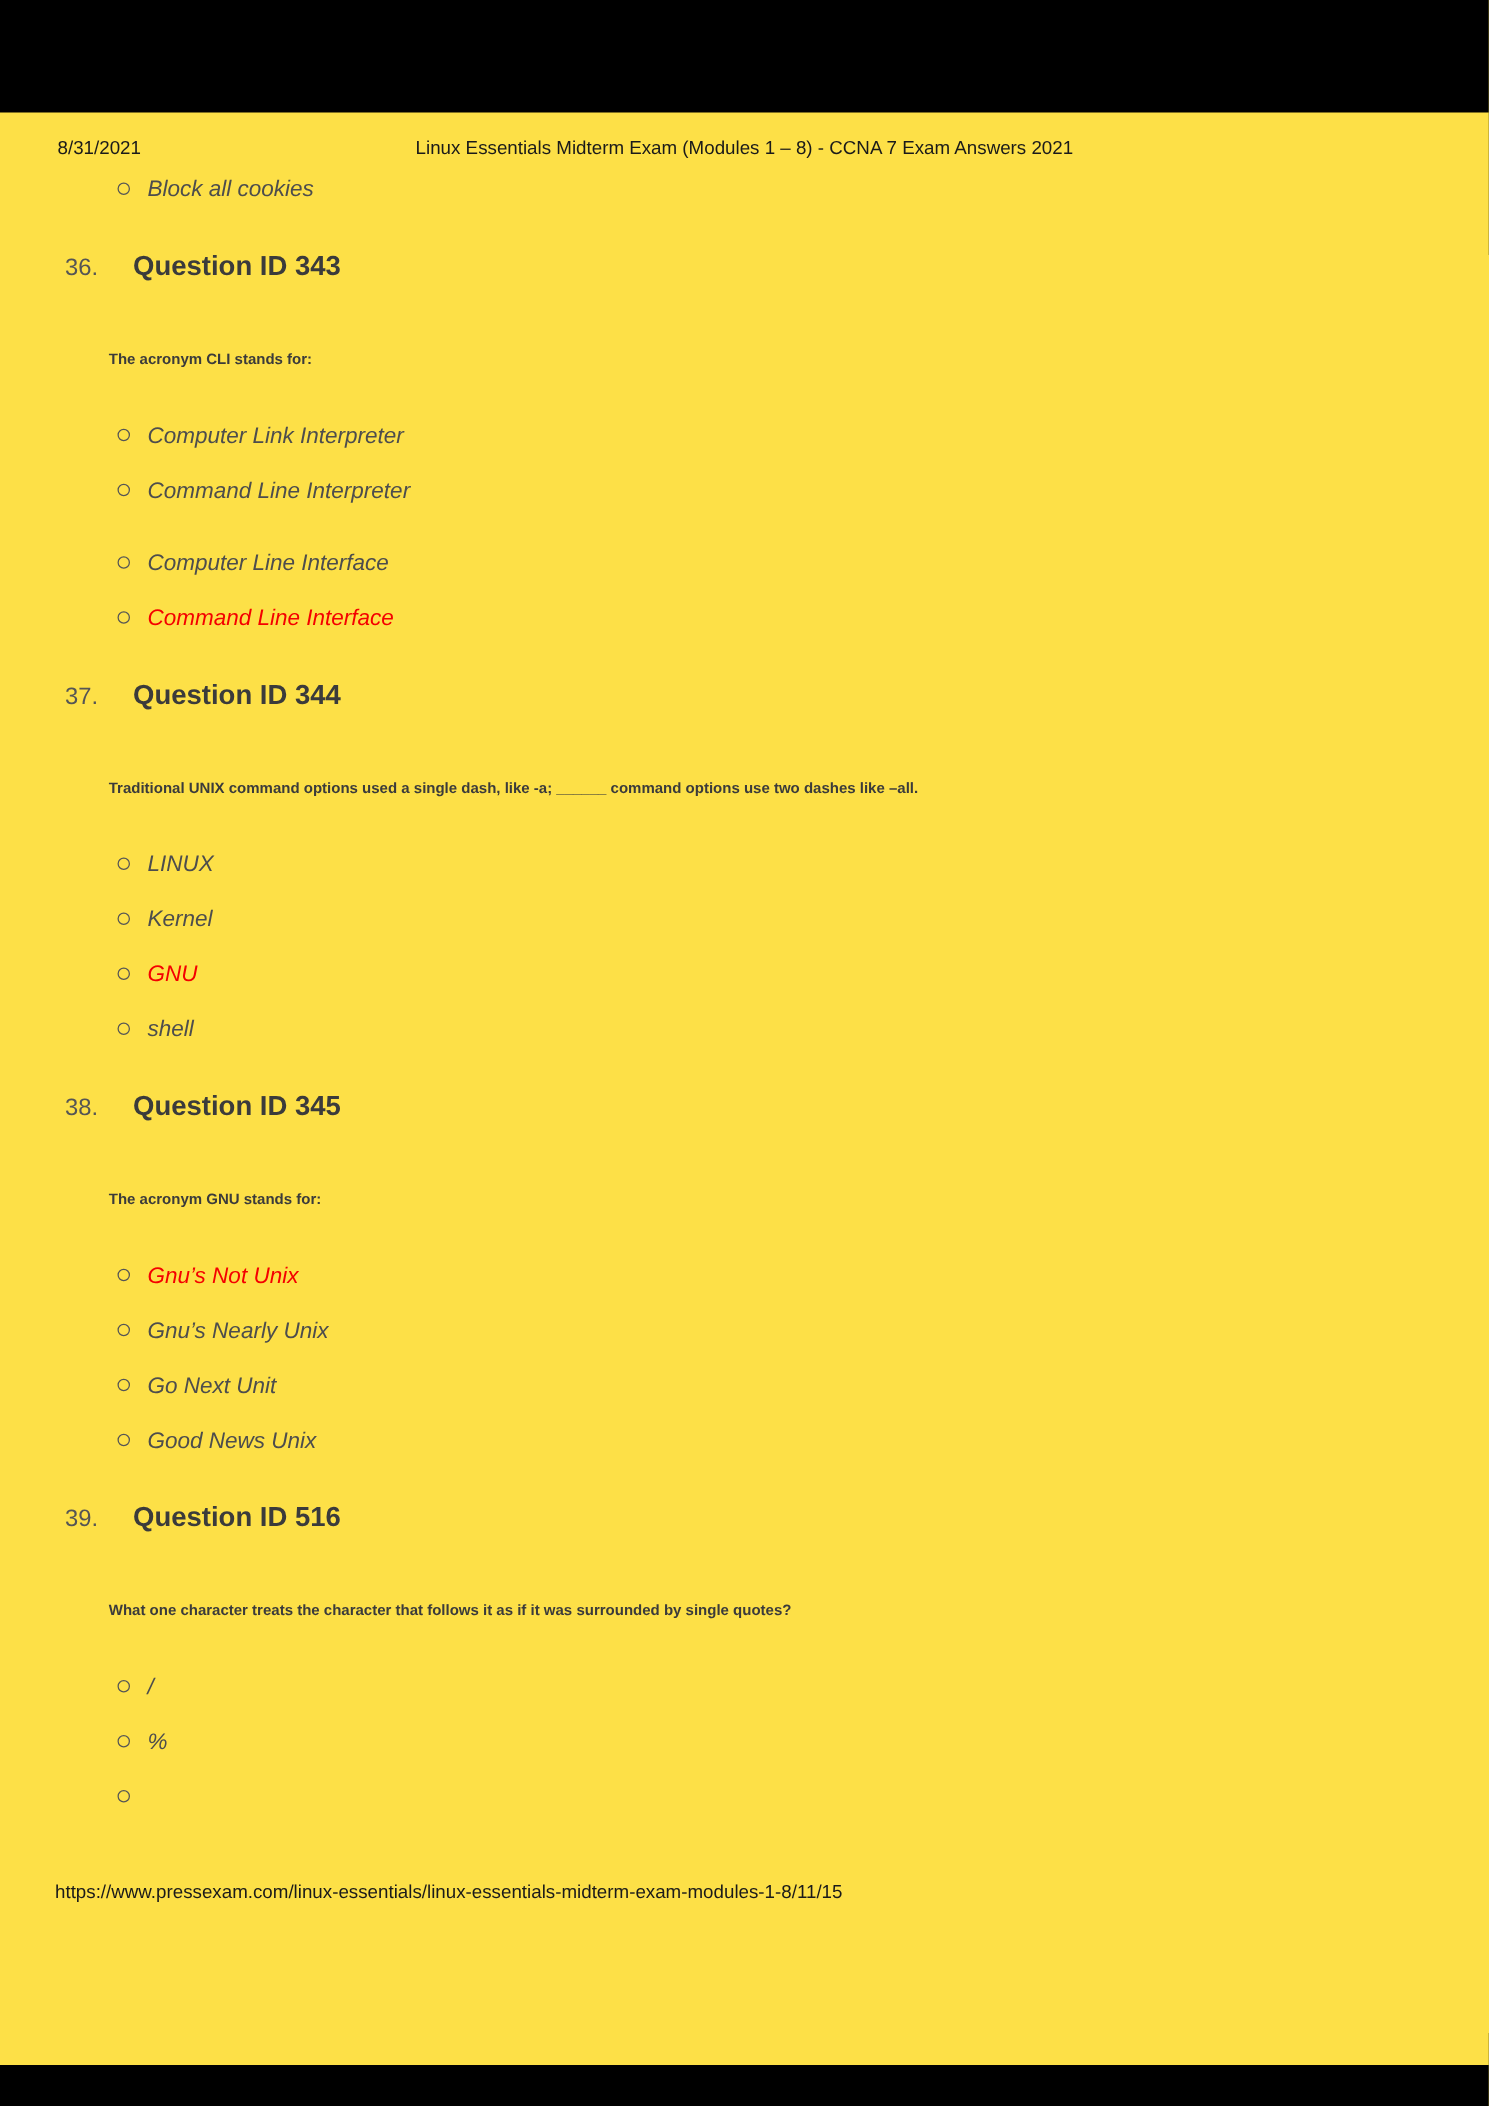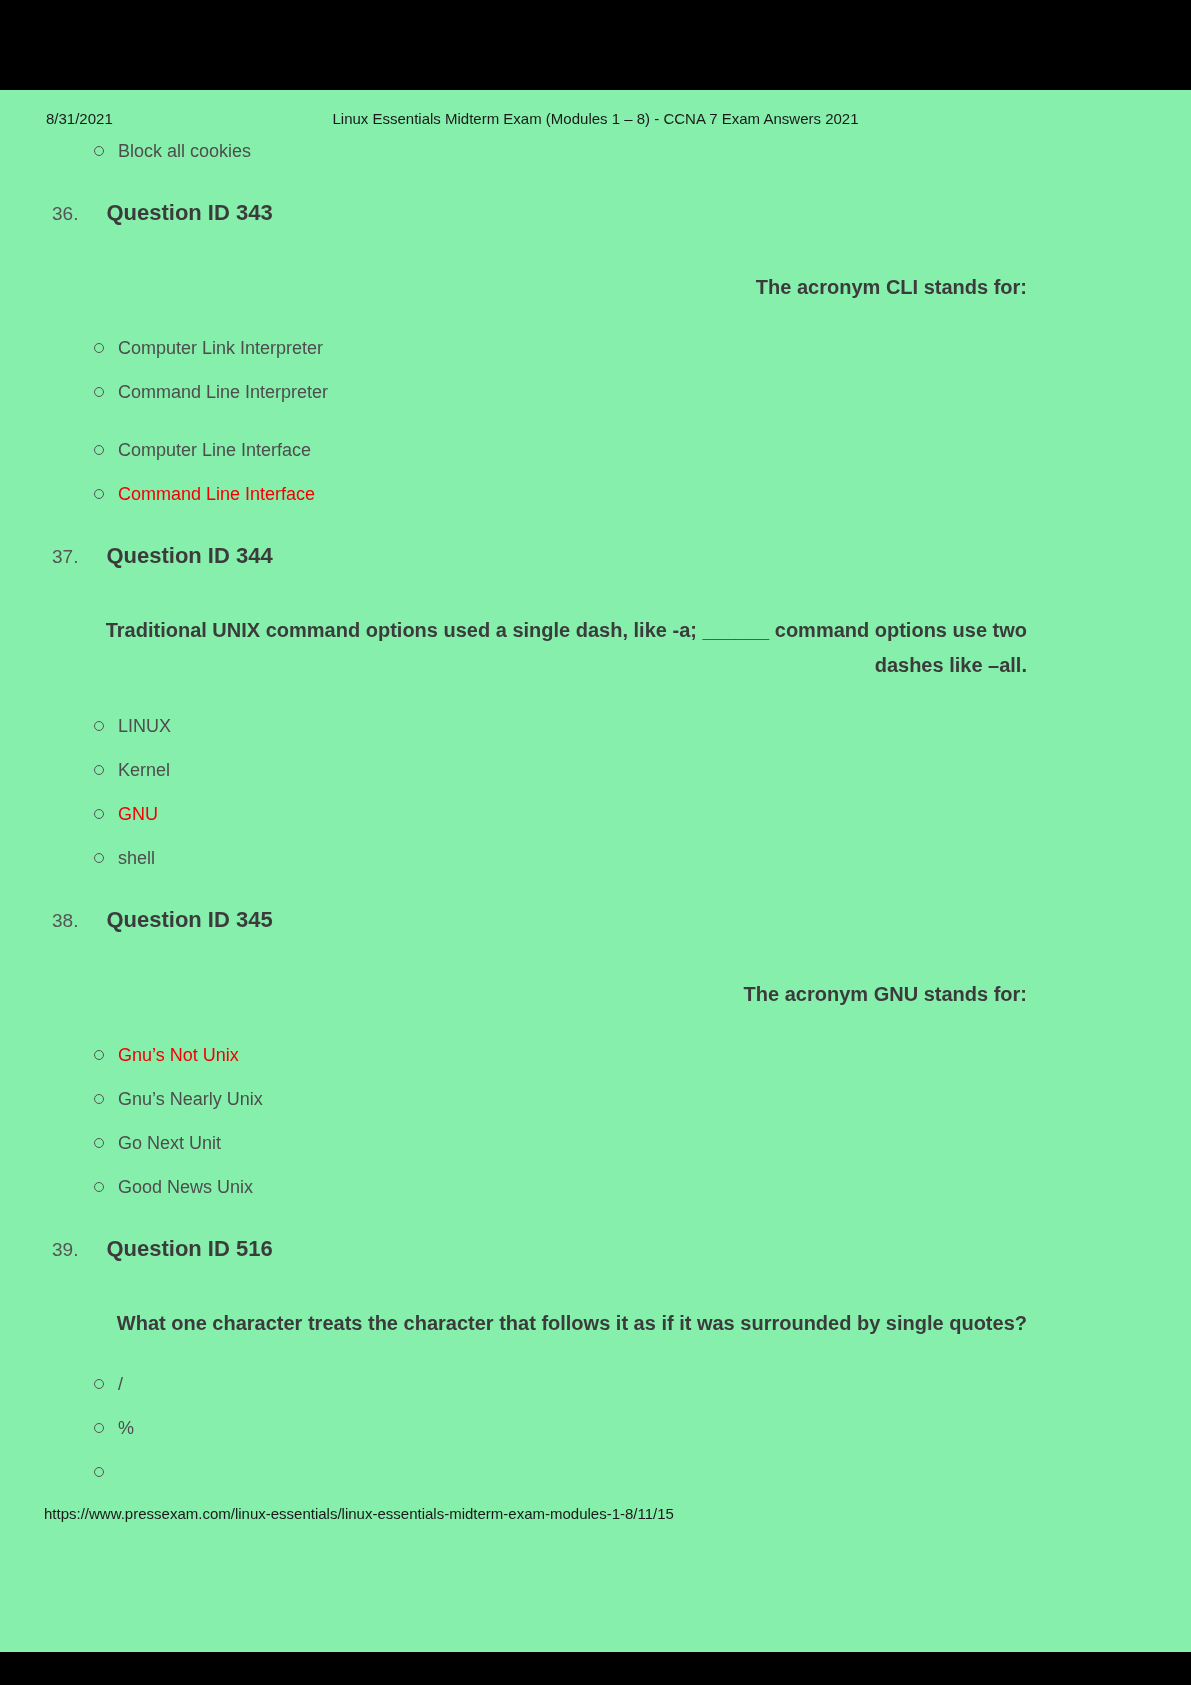--- a/index.html
+++ b/index.html
@@ -5,51 +5,50 @@
   html,body{margin:0;padding:0;}
   body{
     width:1191px;height:1685px;
     background:#000;
     font-family:"Liberation Sans",sans-serif;
     position:relative;overflow:hidden;
   }
   .page{
     position:absolute;top:90px;left:0;
     width:1191px;height:1562px;
-    background:#86efac;
+    background:#fde047;
   }
   
   .header{position:relative;height:22px;padding-top:20px;}
   .header-date{position:absolute;left:46px;top:20px;font-size:15px;color:#1a1a1a;}
   .header-title{text-align:center;font-size:15px;color:#1a1a1a;}
   
-  ul.options{list-style:none;margin:0;padding:0;}
+  ul.options{list-style:none;margin:0;padding:0;font-style:italic;}
   .option{
     display:flex;align-items:center;
     margin-left:94px;margin-bottom:18px;
     height:26px;font-size:18px;color:#4d4d4d;
   }
   .bullet{
     flex:0 0 auto;width:8px;height:8px;
     border:1.5px solid #555;border-radius:50%;
     margin-right:14px;background:transparent;
   }
   .option.correct .option-label{color:#f40000;}
   .gap-before{margin-top:32px;}
   .leftover{margin-top:6px;}
   
   .question{margin-top:18px;}
   .qhead{display:flex;align-items:baseline;margin:0 0 0 52px;}
   .qnum{font-size:19px;color:#555;margin-right:12px;}
   .qtitle{margin:16px;font-size:22px;font-weight:700;color:#3b3b3b;height:30px;line-height:30px;}
   .qtext{
     margin:26px 0 30px 87px;max-width:940px;
-    font-size:20px;font-weight:700;color:#3b3b3b;
+    font-size:12px;font-weight:700;color:#3b3b3b;
     line-height:35px;
-    text-align:right;
   }
   
   .footer{
     position:absolute;left:0;right:0;top:1415px;
     display:flex;justify-content:flex-start;
     padding:0 36px 0 44px;
     font-size:15px;color:#1a1a1a;
   }
 </style>
 </head>

